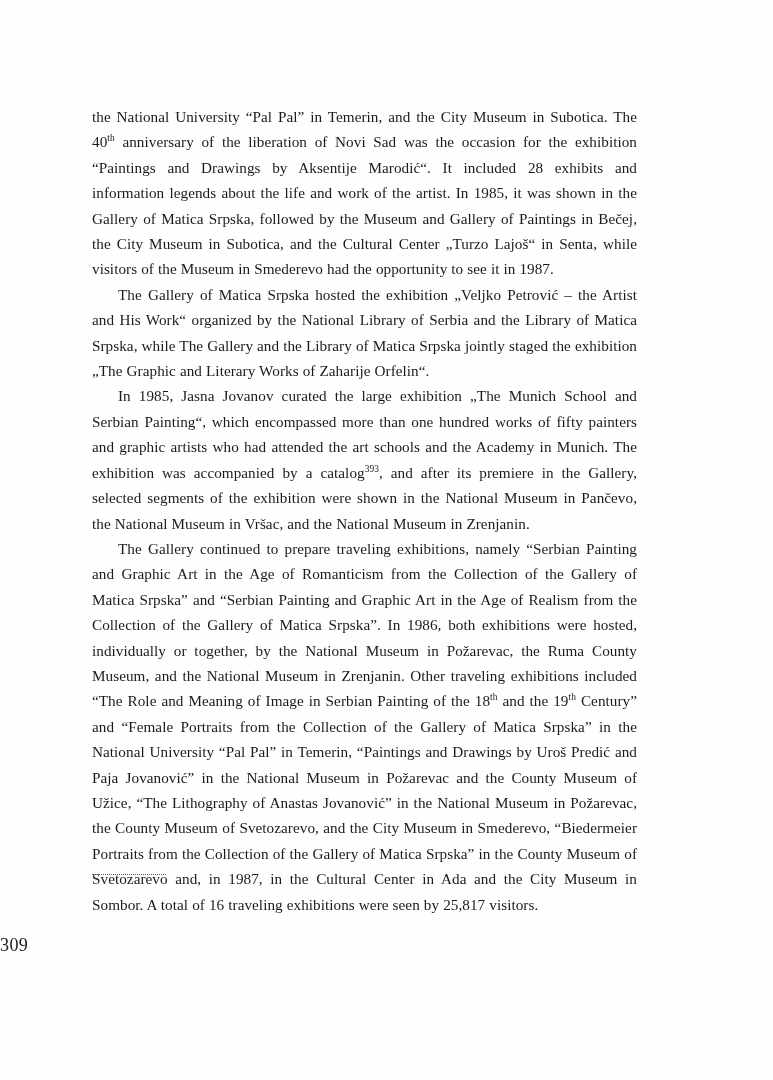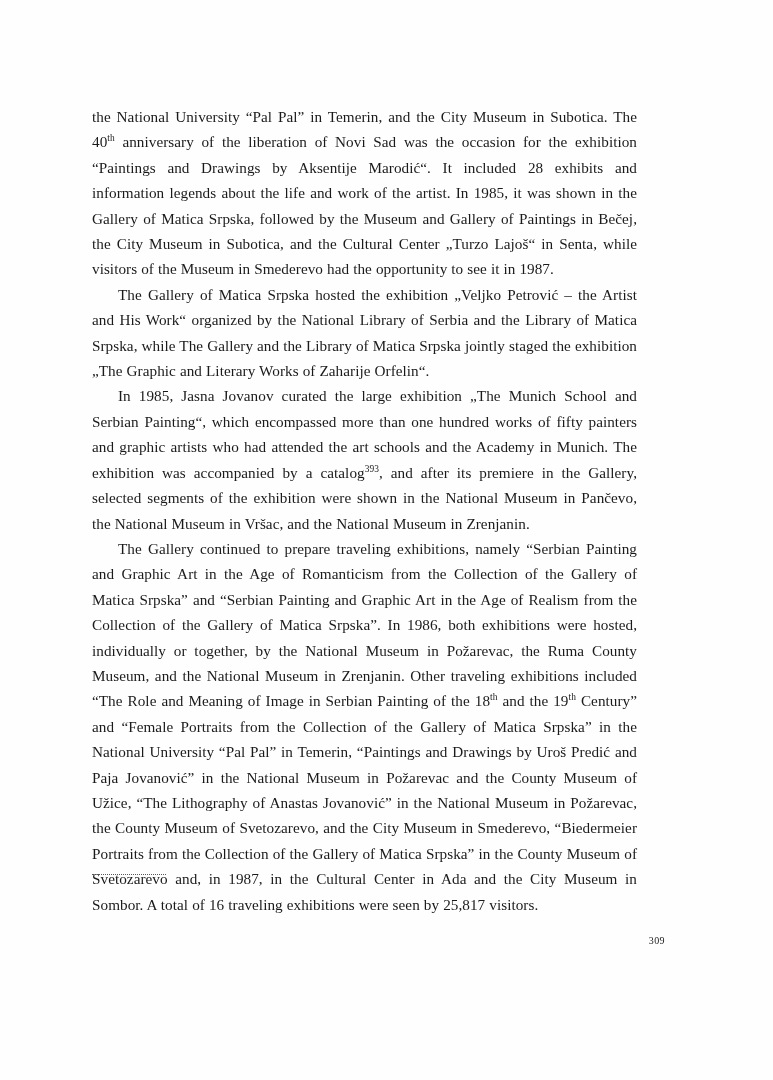--- a/index.html
+++ b/index.html
@@ -71,24 +71,23 @@
     margin-left: 26px;
   }
   .footnote i {
     font-style: italic;
   }
   .page-number {
     position: absolute;
     left: 0;
     top: 935px;
     width: 645px;
-    text-align: right;
-    font-size: 10px;
+    text-align: left;
+    font-size: 18px;
     letter-spacing: 0.4px;
-    padding-left: 20px;
   }
 </style>
 </head>
 <body>
 
 <div class="page">
 
   <div class="content">
 
     <p class="body-par">the National University “Pal Pal” in Temerin, and the City Museum in Subotica. The 40<sup>th</sup> anniversary of the liberation of Novi Sad was the occasion for the exhibition “Paintings and Drawings by Aksentije Marodić“. It included 28 exhibits and information legends about the life and work of the artist. In 1985, it was shown in the Gallery of Matica Srpska, followed by the Museum and Gallery of Paintings in Bečej, the City Museum in Subotica, and the Cultural Center „Turzo Lajoš“ in Senta, while visitors of the Museum in Smederevo had the opportunity to see it in 1987.</p>

